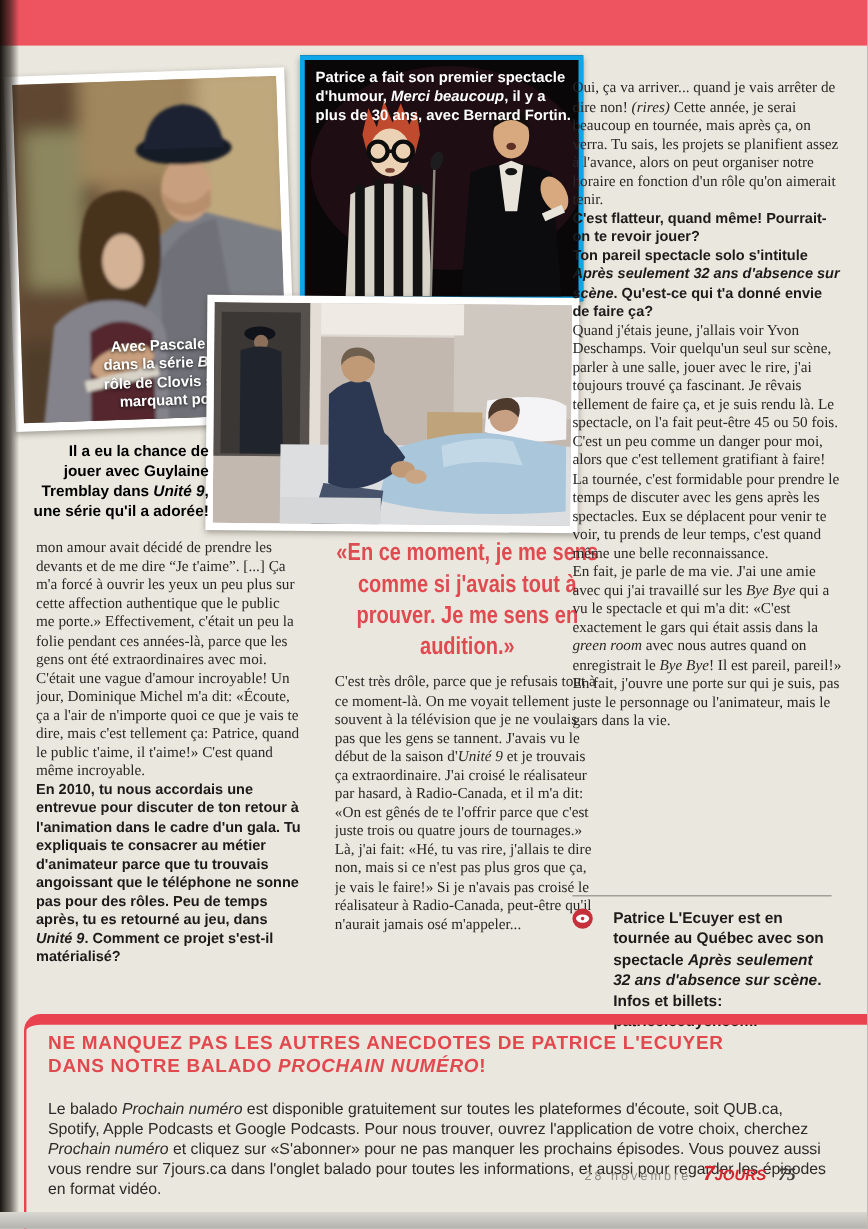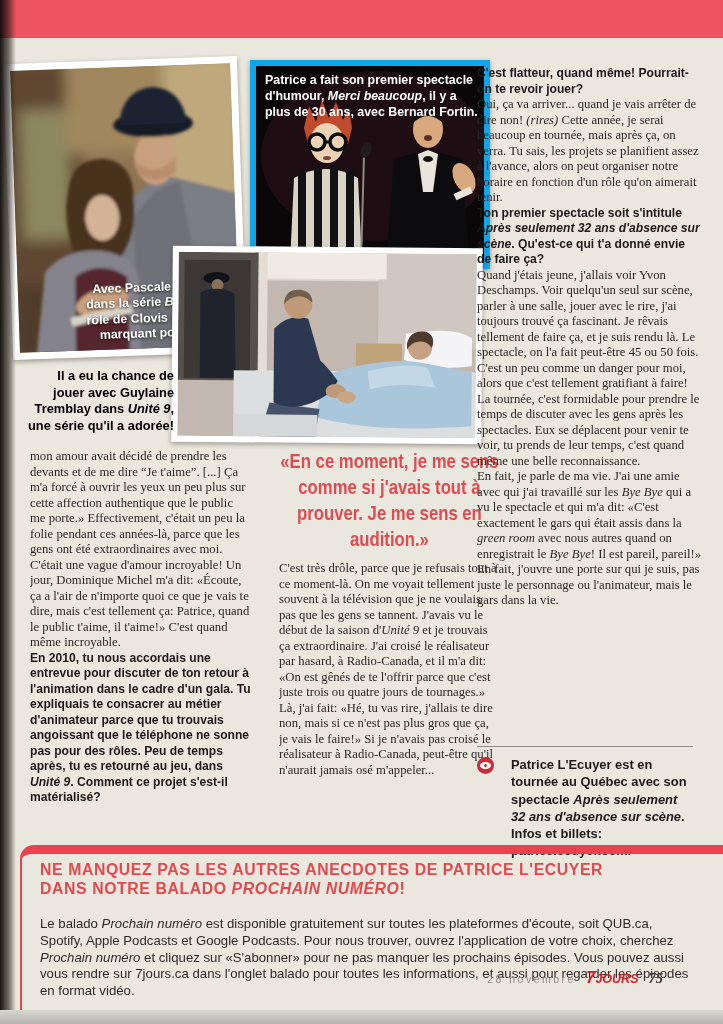--- a/index.html
+++ b/index.html
@@ -6,21 +6,21 @@
   .page{position:relative;width:723px;height:1024px;background:#eae7de;overflow:hidden;
         font-family:"Liberation Sans",sans-serif;}
   .topband{position:absolute;left:0;top:0;width:723px;height:38px;background:#ee5360;}
   .leftstrip{position:absolute;left:0;top:0;width:16px;height:1012px;
      background:linear-gradient(to right,rgba(12,9,6,.95),rgba(35,29,22,.6) 55%,rgba(35,29,22,0));}
   .bottomstrip{position:absolute;left:0;top:1010px;width:723px;height:14px;
      background:linear-gradient(to bottom,#d9d7d0,#b3b2ae);}
 
   .photo{position:absolute;background:#fff;box-shadow:0 2px 5px rgba(40,35,25,.4);}
   .photo1{left:8px;top:60px;width:220px;height:282px;padding:7px;transform:rotate(-2deg);}
-  .photo2{left:250px;top:60px;width:228px;height:197px;background:#0c090b;border:6px solid #0ea5e9;padding:0;}
+  .photo2{left:250px;top:46px;width:228px;height:197px;background:#0c090b;border:4px solid #0ea5e9;padding:0;}
   .photo3{left:172px;top:247px;width:298px;height:184px;padding:6px;transform:rotate(.5deg);}
   .photo svg{display:block;}
 
   .cap{font-weight:bold;}
   .cap .it{font-style:italic;}
   .cap1{position:absolute;right:11px;bottom:13px;width:152px;text-align:right;color:#fff;
         font-size:12.4px;line-height:15.6px;text-shadow:0 1px 3px rgba(0,0,0,.8);}
   .cap-photo2{position:absolute;left:9px;top:6px;width:214px;color:#fff;
         font-size:12.4px;line-height:16px;}
   .cap2{position:absolute;left:28px;top:368px;width:146px;text-align:right;color:#000000;
@@ -178,23 +178,23 @@
     </div>
 
   <div class="col col-mid">
     <div class="pullquote">«En ce moment, je me sens comme si j'avais tout à prouver. Je me sens en audition.»</div>
     <div>
         <p class="blk answer"><span>C'est très drôle, parce que je refusais tout à ce moment-là. On me voyait tellement souvent à la télévision que je ne voulais pas que les gens se tannent. J'avais vu le début de la saison d'</span><span class="it">Unité 9</span><span> et je trouvais ça extraordinaire. J'ai croisé le réalisateur par hasard, à Radio-Canada, et il m'a dit: «On est gênés de te l'offrir parce que c'est juste trois ou quatre jours de tournages.» Là, j'ai fait: «Hé, tu vas rire, j'allais te dire non, mais si ce n'est pas plus gros que ça, je vais le faire!» Si je n'avais pas croisé le réalisateur à Radio-Canada, peut-être qu'il n'aurait jamais osé m'appeler...</span></p>
       </div>
   </div>
 
   <div class="col col-right">
+      <p class="blk answer"><span>Oui, ça va arriver... quand je vais arrêter de dire non! </span><span class="it">(rires)</span><span> Cette année, je serai beaucoup en tournée, mais après ça, on verra. Tu sais, les projets se planifient assez à l'avance, alors on peut organiser notre horaire en fonction d'un rôle qu'on aimerait tenir.</span></p>
       <p class="blk question"><span>C'est flatteur, quand même! Pourrait-on te revoir jouer?</span></p>
-      <p class="blk answer"><span>Oui, ça va arriver... quand je vais arrêter de dire non! </span><span class="it">(rires)</span><span> Cette année, je serai beaucoup en tournée, mais après ça, on verra. Tu sais, les projets se planifient assez à l'avance, alors on peut organiser notre horaire en fonction d'un rôle qu'on aimerait tenir.</span></p>
-      <p class="blk question"><span>Ton premier spectacle soit s'intitule </span><span class="it">Après seulement 32 ans d'absence sur scène</span><span>. Qu'est-ce qui t'a donné envie de faire ça?</span></p>
+      <p class="blk question"><span>Ton pareil spectacle solo s'intitule </span><span class="it">Après seulement 32 ans d'absence sur scène</span><span>. Qu'est-ce qui t'a donné envie de faire ça?</span></p>
       <p class="blk answer"><span>Quand j'étais jeune, j'allais voir Yvon Deschamps. Voir quelqu'un seul sur scène, parler à une salle, jouer avec le rire, j'ai toujours trouvé ça fascinant. Je rêvais tellement de faire ça, et je suis rendu là. Le spectacle, on l'a fait peut-être 45 ou 50 fois. C'est un peu comme un danger pour moi, alors que c'est tellement gratifiant à faire! La tournée, c'est formidable pour prendre le temps de discuter avec les gens après les spectacles. Eux se déplacent pour venir te voir, tu prends de leur temps, c'est quand même une belle reconnaissance.</span></p>
       <p class="blk answer"><span>En fait, je parle de ma vie. J'ai une amie avec qui j'ai travaillé sur les </span><span class="it">Bye Bye</span><span> qui a vu le spectacle et qui m'a dit: «C'est exactement le gars qui était assis dans la </span><span class="it">green room</span><span> avec nous autres quand on enregistrait le </span><span class="it">Bye Bye</span><span>! Il est pareil, pareil!» En fait, j'ouvre une porte sur qui je suis, pas juste le personnage ou l'animateur, mais le gars dans la vie.</span></p>
     </div>
 
   <div class="note">
     <hr class="note-rule">
     <div class="note-row">
       <div class="eye-icon"></div>
       <div class="note-text"><span>Patrice L'Ecuyer est en tournée au Québec avec son spectacle </span><span class="it">Après seulement 32 ans d'absence sur scène</span><span>. Infos et billets: patricelecuyer.com.</span></div>
     </div>

